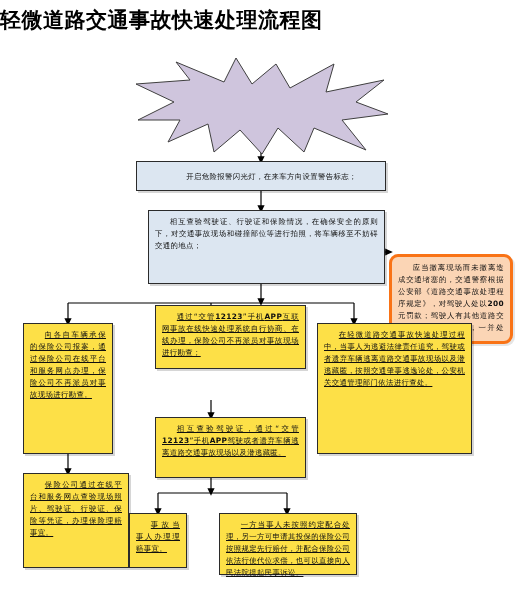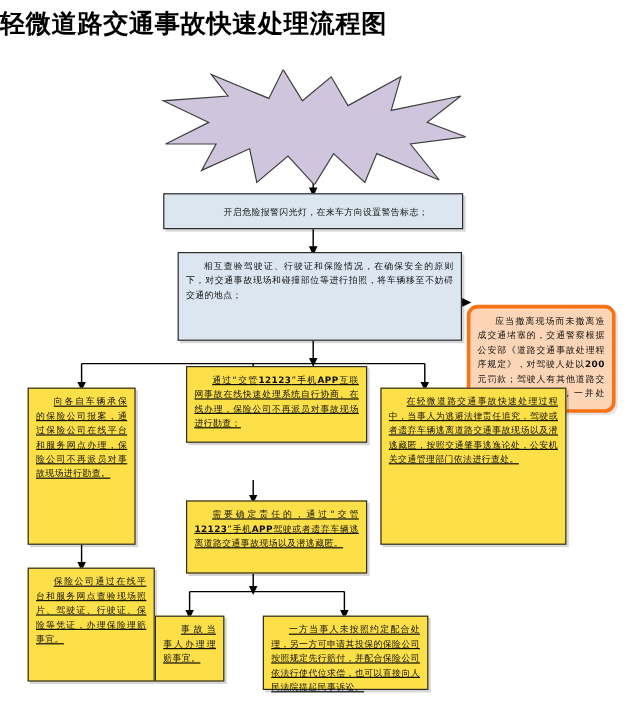--- a/index.html
+++ b/index.html
@@ -135,21 +135,21 @@
 
   <div class="box green" style="left:155px;top:305px;width:151px;height:64px;">
     <p><span>通过“交管</span><b>12123</b><span>”手机</span><b>APP</b><span>互联网事故在线快速处理系统自行协商、在线办理，保险公司不再派员对事故现场进行勘查；</span></p>
   </div>
 
   <div class="box green" style="left:317px;top:323px;width:155px;height:131px;">
     <p>在轻微道路交通事故快速处理过程中，当事人为逃避法律责任追究，驾驶或者遗弃车辆逃离道路交通事故现场以及潜逃藏匿，按照交通肇事逃逸论处，公安机关交通管理部门依法进行查处。</p>
   </div>
 
   <div class="box green" style="left:155px;top:417px;width:151px;height:61px;">
-    <p><span>需要确定责任的，通过“交管</span><b>12123</b><span>”手机</span><b>APP</b><span>驾驶或者遗弃车辆逃离道路交通事故现场以及潜逃藏匿。</span></p>
+    <p><span>相互查验驾驶证，通过“交管</span><b>12123</b><span>”手机</span><b>APP</b><span>驾驶或者遗弃车辆逃离道路交通事故现场以及潜逃藏匿。</span></p>
   </div>
 
   <div class="box green" style="left:23px;top:473px;width:106px;height:95px;">
     <p>保险公司通过在线平台和服务网点查验现场照片、驾驶证、行驶证、保险等凭证，办理保险理赔事宜。</p>
   </div>
 
   <div class="box green" style="left:129px;top:513px;width:58px;height:55px;">
     <p>事故当事人办理理赔事宜。</p>
   </div>
 

